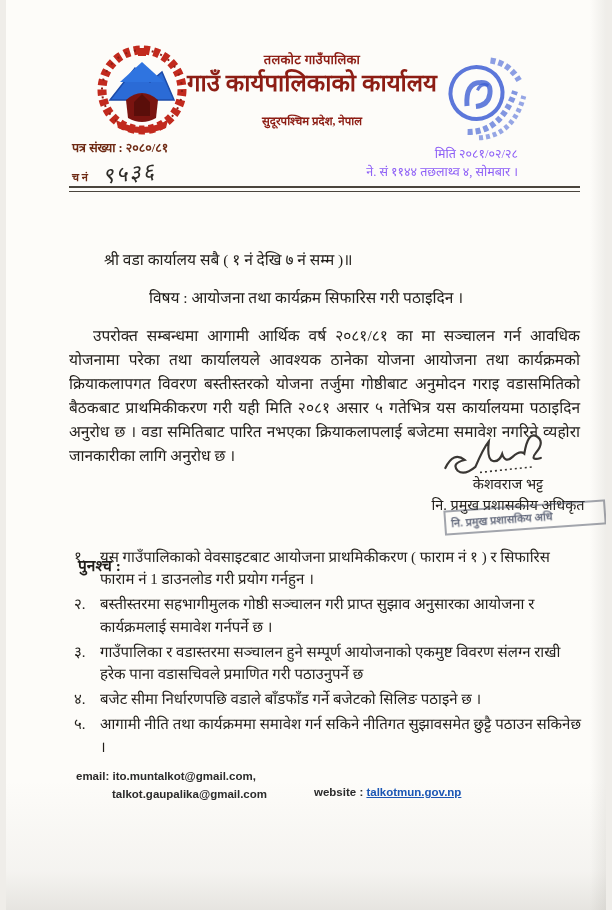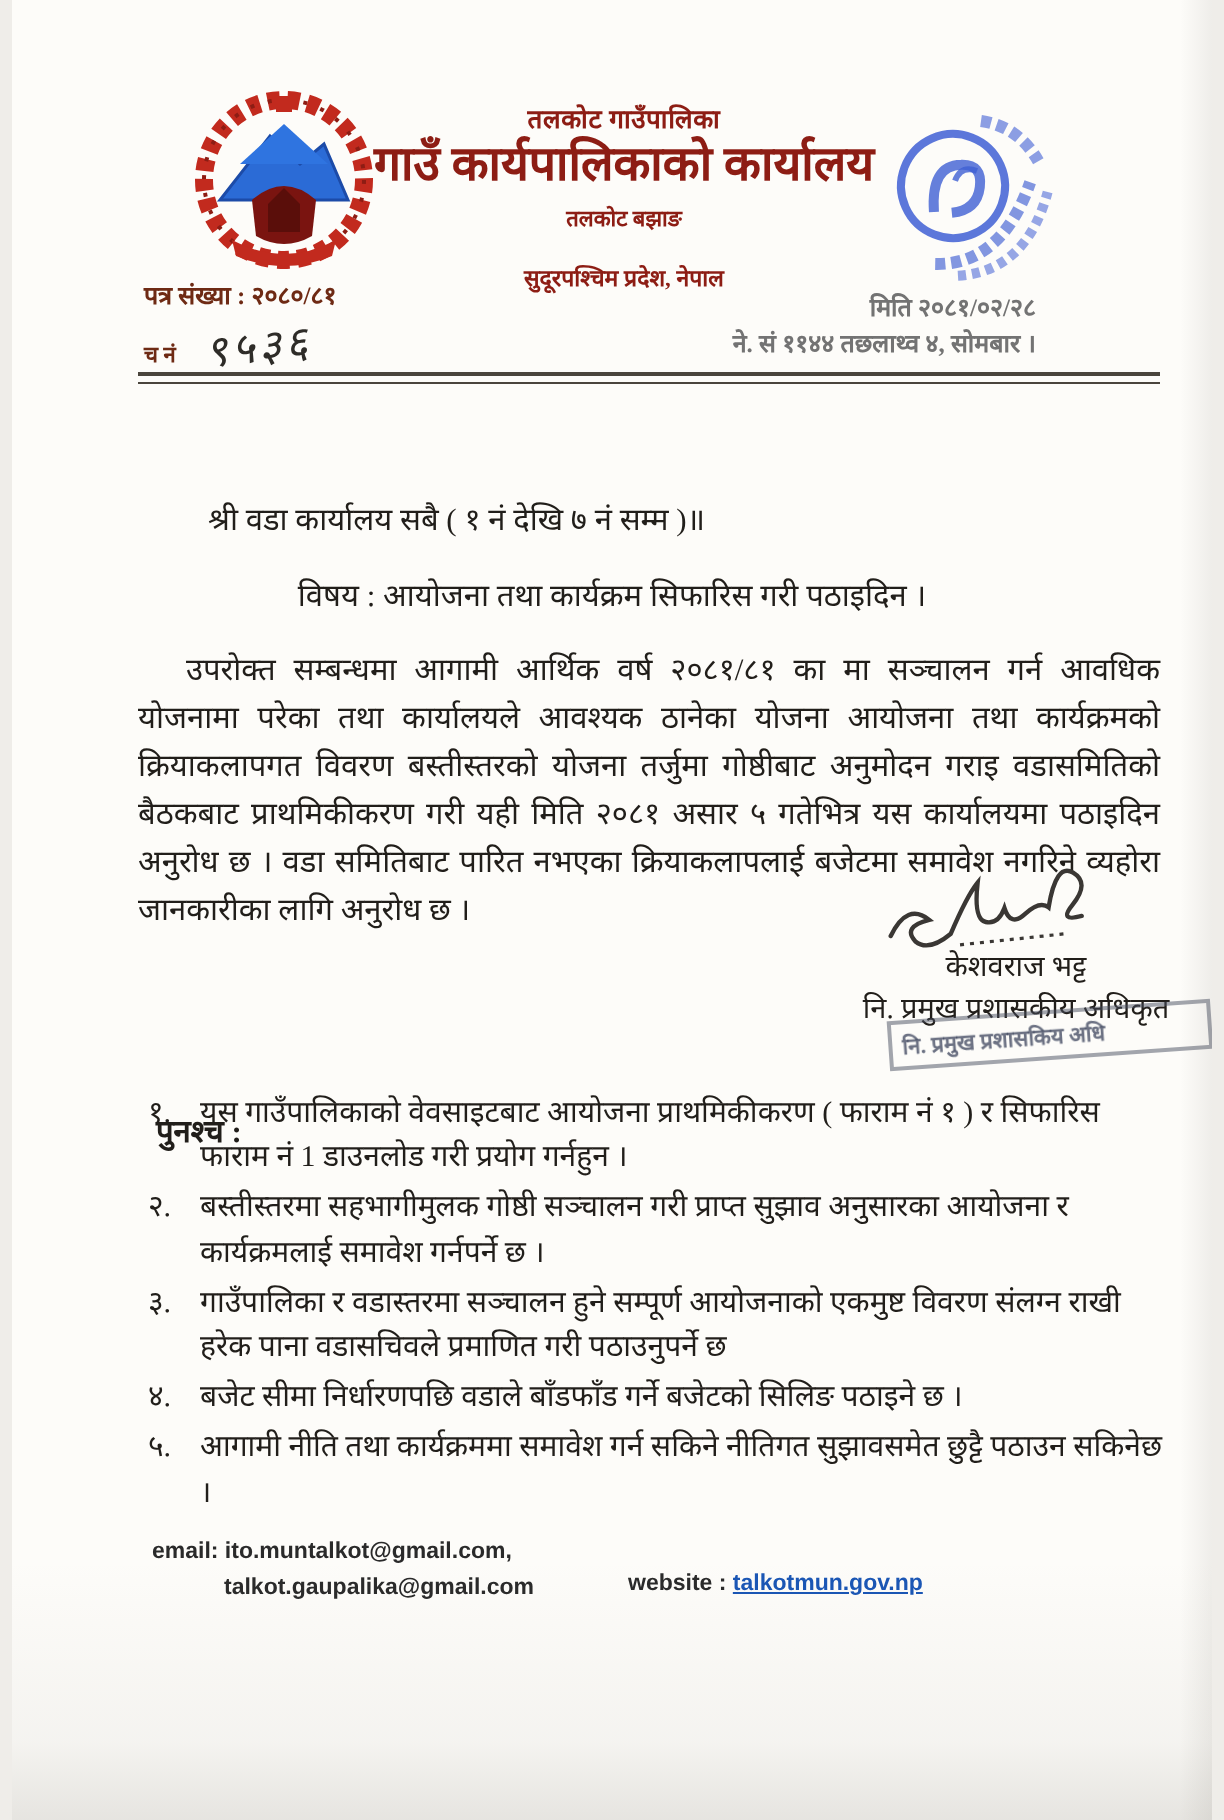--- a/index.html
+++ b/index.html
@@ -19,21 +19,21 @@
   .blue-stamp{position:absolute;left:428px;top:46px;width:110px;height:95px;opacity:.9;}
   
   .meta-left{position:absolute;left:66px;top:139px;color:#6e2a14;font-size:12.5px;font-weight:bold;}
   .chalani{position:absolute;left:66px;top:157px;color:#6e2a14;font-size:11px;font-weight:bold;}
   .chalani-num{
     display:inline-block;margin-left:14px;color:#2e2c28;
     font-size:22px;font-style:italic;font-weight:normal;
     transform:rotate(-6deg);letter-spacing:2px;
     font-family:"DejaVu Serif",serif;
   }
-  .meta-right{position:absolute;left:320px;top:146px;width:192px;text-align:right;color:#737373;font-size:12.5px;font-weight:bold;line-height:1.4;}
+  .meta-right{position:absolute;left:320px;top:146px;width:192px;text-align:right;color:#8b5cf6;font-size:12.5px;font-weight:normal;line-height:1.4;}
   .rule-double{position:absolute;left:63px;right:26px;top:186px;height:3px;border-top:2px solid #4a453d;border-bottom:1px solid #4a453d;}
   
   .addressee{position:absolute;left:66px;top:248px;font-size:15.5px;margin-left:32px;}
   .subject{position:absolute;left:0;right:0;top:286px;text-align:center;font-size:15.5px;}
   .body-par{
     position:absolute;left:63px;right:26px;top:324px;
     font-size:15.5px;line-height:1.55;text-align:justify;text-indent:24px;
   }
   
   .sig-scribble{position:absolute;left:432px;top:428px;width:128px;height:48px;transform:rotate(-6deg);}
@@ -76,21 +76,20 @@
     <path d="M30,40 L52,20 L74,40 Z" fill="#2f74e0"></path>
     <path d="M36,58 Q52,44 68,58 L66,76 Q52,84 38,76 Z" fill="#7a1410"></path>
     <path d="M44,60 L52,52 L60,60 L60,74 L44,74 Z" fill="#5a0e0a"></path>
     <path d="M26,78 Q52,92 78,78 L76,86 Q52,96 28,86 Z" fill="#c22a1e"></path>
     <rect x="48" y="6" width="8" height="8" fill="#c22a1e"></rect>
   </svg>
 
   <div class="head-center">
     <div class="head-muni">तलकोट गाउँपालिका</div>
     <div class="head-office">गाउँ कार्यपालिकाको कार्यालय</div>
-    <div class="head-addr1">तलकोट बझाङ</div>
     <div class="head-addr2">सुदूरपश्चिम प्रदेश, नेपाल</div>
   </div>
 
   <svg class="blue-stamp" viewBox="0 0 110 95">
     <g transform="rotate(-24 55 48)">
       <circle cx="44" cy="42" r="26" fill="none" stroke="#2b4fd0" stroke-width="4" opacity=".85"></circle>
       <path d="M30,50 Q38,28 52,34 Q62,38 56,48 Q50,58 38,54" fill="none" stroke="#2b4fd0" stroke-width="5" opacity=".8"></path>
       <path d="M46,40 q6,-6 12,0" fill="none" stroke="#2b4fd0" stroke-width="3" opacity=".8"></path>
       <path d="M20,74 q30,14 60,-18" fill="none" stroke="#2b4fd0" stroke-width="6" stroke-dasharray="5 3" opacity=".65"></path>
       <path d="M28,84 q32,12 58,-20" fill="none" stroke="#2b4fd0" stroke-width="5" stroke-dasharray="4 3" opacity=".55"></path>

